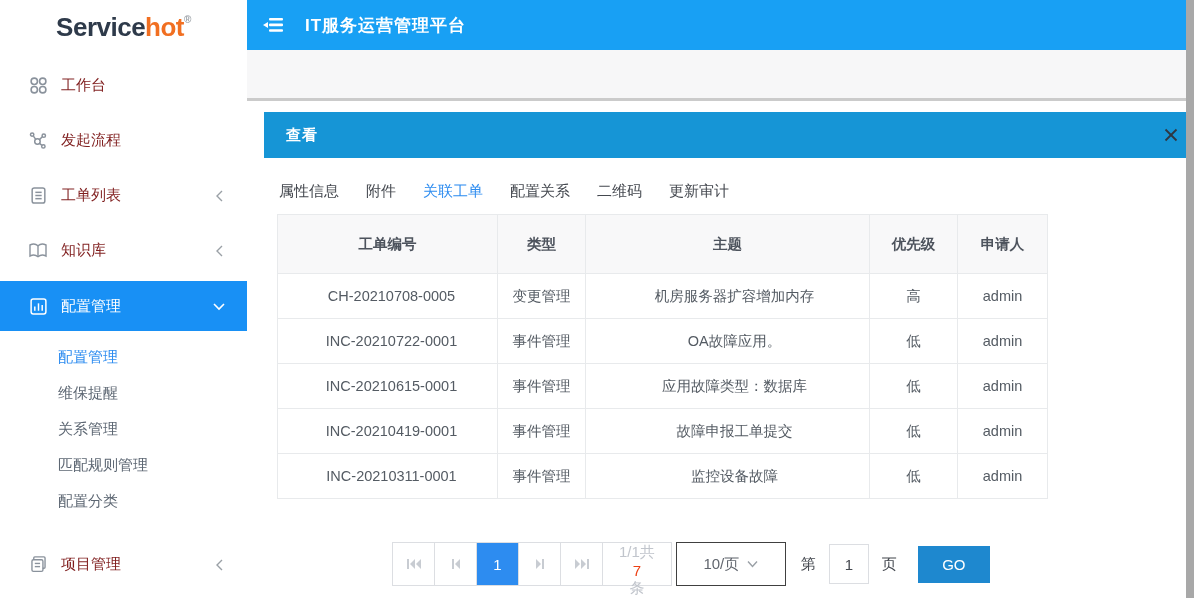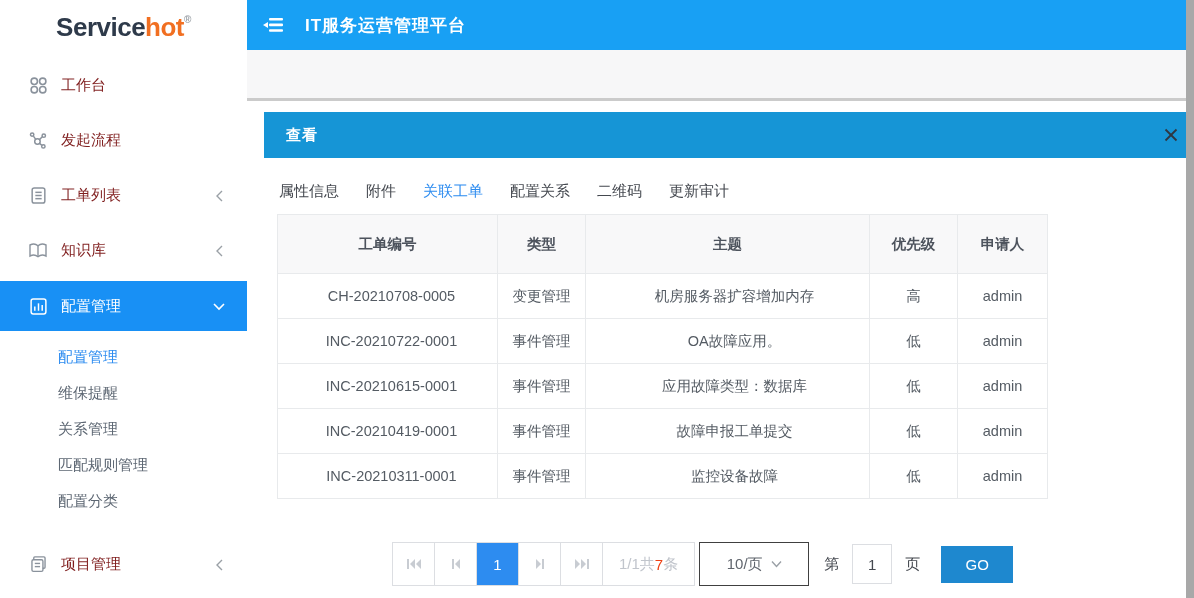--- a/index.html
+++ b/index.html
@@ -50,21 +50,21 @@
   td.code { color:#2d8cf0; font-size:15px; cursor:pointer;padding-left:8px; }
   td.subject { text-align:left; padding-left:14px; }
   td.muted { color:#7e8590; font-size:15px; }
   .col-code { width:220px; } .col-type { width:88px; } .col-subj { width:284px; } .col-prio { width:88px; } .col-appl { width:90px; }
 
   
   .pager { display:flex; align-items:center; margin:43px 0 0 115px; height:44px; }
   .pg-group { display:flex; border:1px solid #dcdee2; background:#fff; height:44px; }
   .pg-btn { width:42px; height:42px; display:flex; align-items:center; justify-content:center; border-right:1px solid #dcdee2; cursor:pointer; background:#fff; }
   .pg-btn.active { background:#2d8cf0; color:#fff; font-size:15px; cursor:default; }
-  .pg-summary { display:flex; align-items:center; padding:0 16px; font-size:15px; color:#c1c5cc; }
+  .pg-summary { display:flex; align-items:center; padding:0 16px; font-size:15px; color:#c1c5cc;flex-direction:column; }
   .pg-summary .red { color:#ed4014; }
   .pg-size { display:flex; align-items:center; justify-content:center; border:1px solid #404040; width:110px; height:44px; margin-left:4px; font-size:15px; color:#61666e; cursor:pointer; gap:8px; }
   .pg-label { font-size:15px; color:#44484f; margin:0 0 0 15px; }
   .pg-label.after { margin:0 0 0 13px; }
   .pg-input { width:40px; height:40px; border:1px solid #dcdee2; text-align:center; font-size:15px; color:#44484f; margin-left:13px; outline:none; font-family:inherit; }
   .go-btn { width:72px; height:37px; background:#1e88cf; color:#fff; border:none; font-size:15px; margin-left:21px; cursor:pointer; font-family:inherit; }
 
   
   .scrollbar { position:absolute; right:0; top:0; width:8px; height:598px; background:#a8a8a8; z-index:5; }
 </style>

